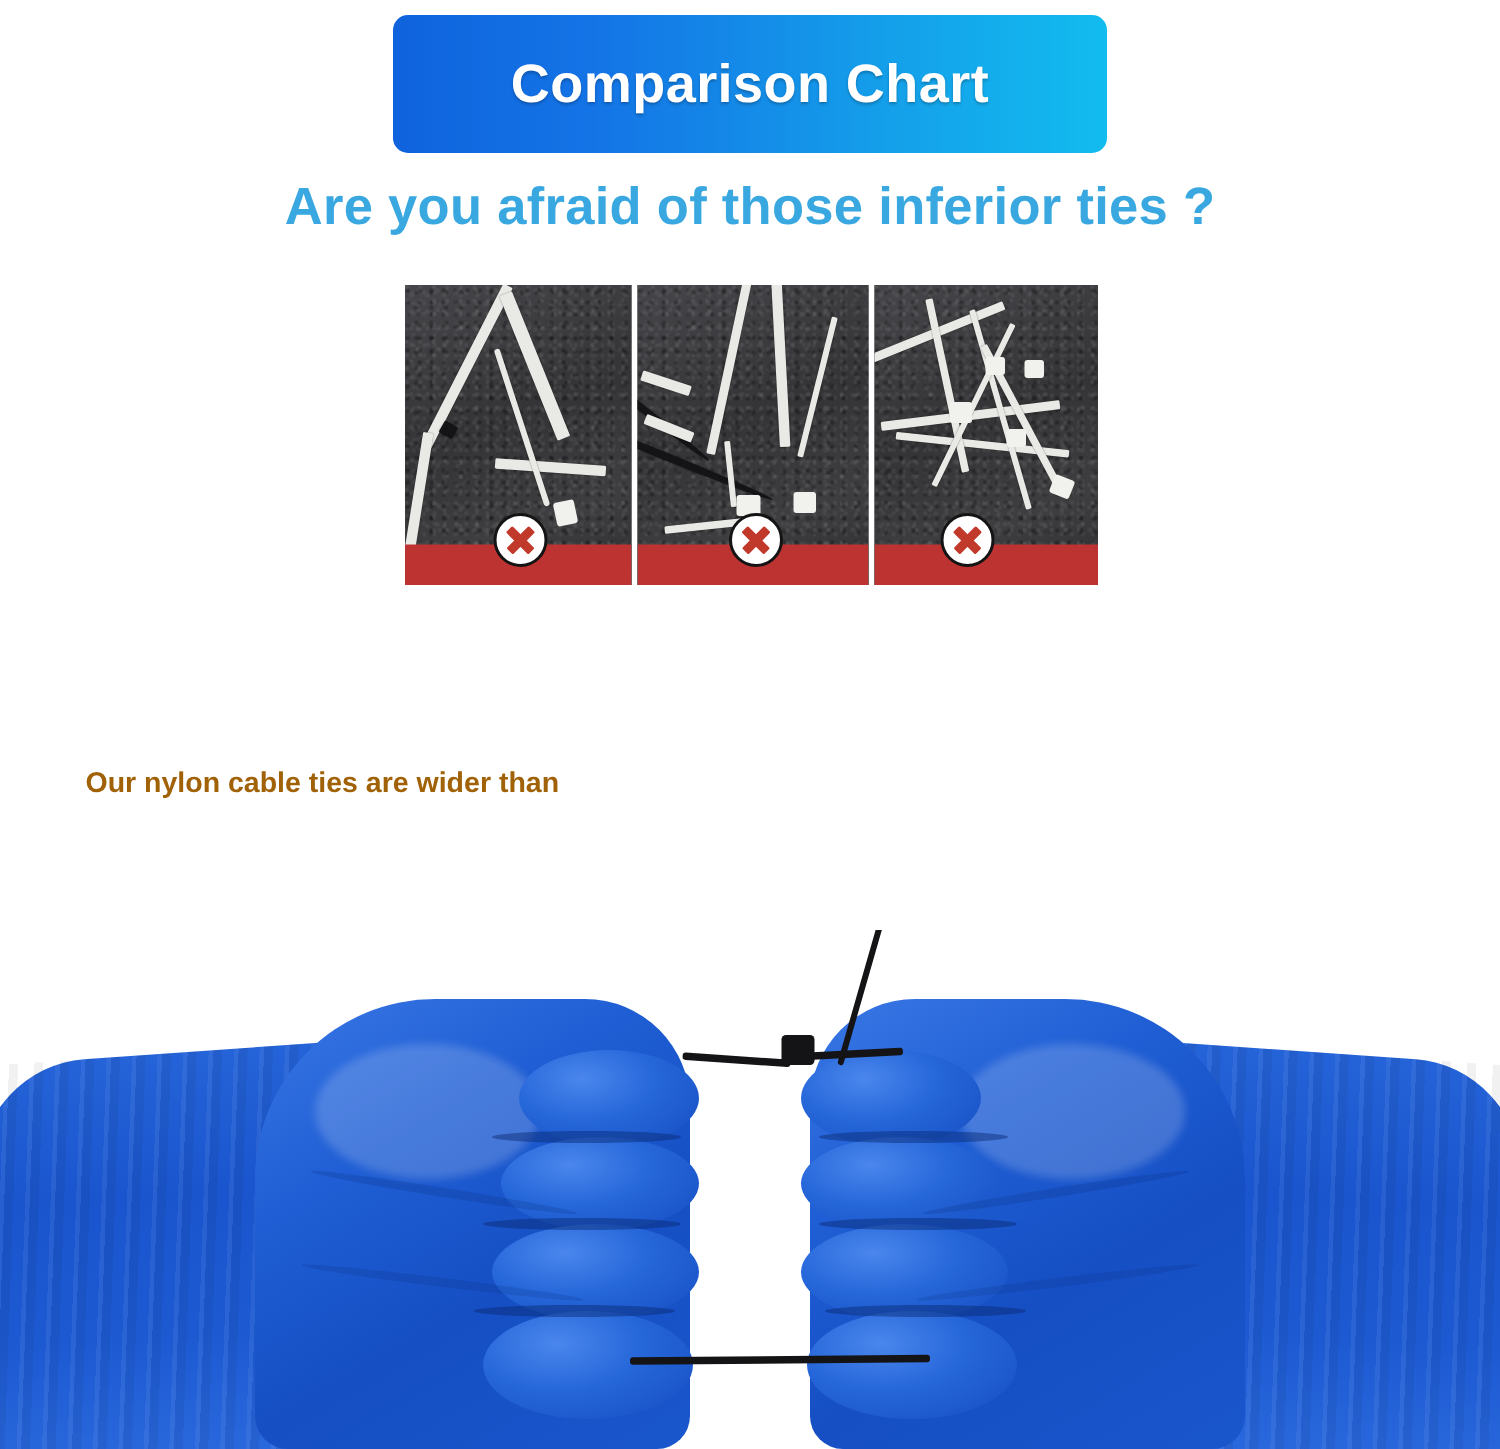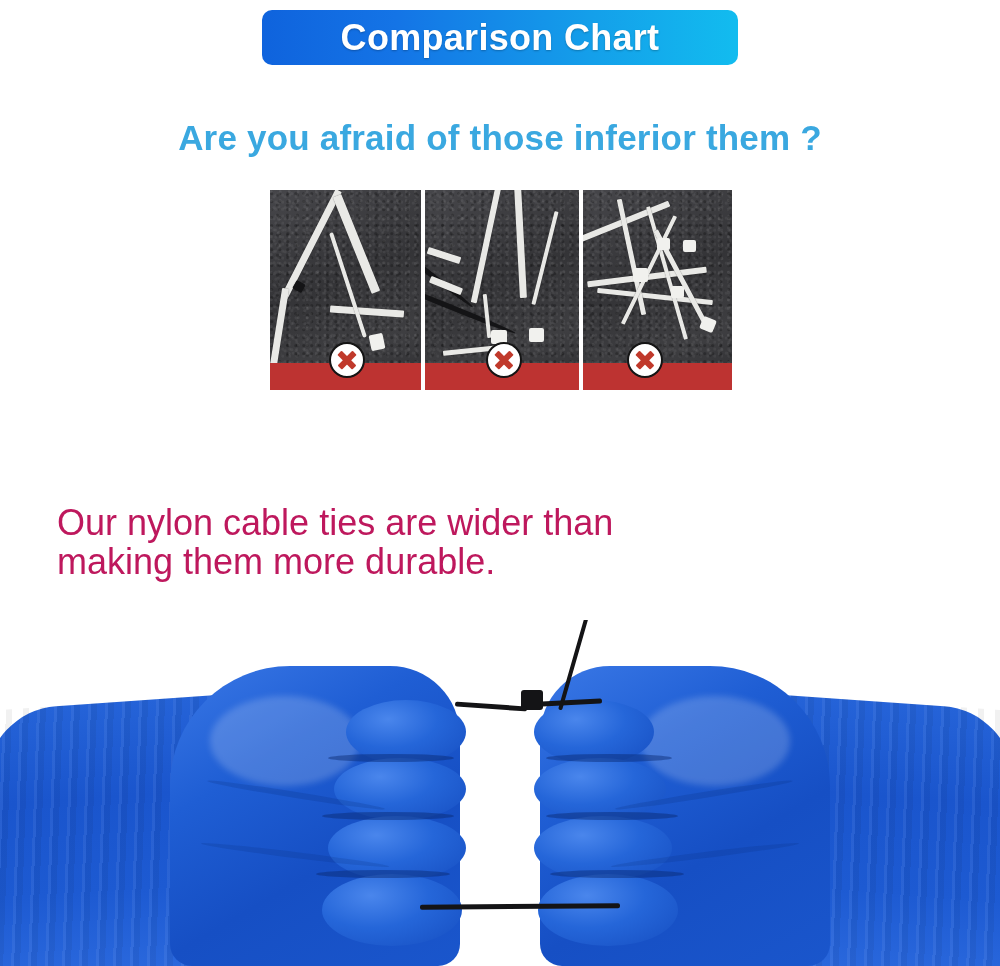--- a/index.html
+++ b/index.html
@@ -1,21 +1,21 @@
 <!DOCTYPE html>
 <html><head>
 <meta charset="utf-8">
 <style>
   html,body{margin:0;padding:0;background:#ffffff;}
   body{width:1000px;height:966px;position:relative;overflow:hidden;
        font-family:"Liberation Sans","DejaVu Sans",sans-serif;}
   .page{position:absolute;inset:0;background:#fff;}
 
   
-  .banner{position:absolute;left:262px;top:10px;width:476px;height:55px;
+  .banner{position:absolute;left:262px;top:10px;width:476px;height:92px;
           border-radius:10px;
           background:linear-gradient(90deg,#0f63dd 0%,#1474e6 28%,#14a0ea 70%,#12bcef 100%);
           display:flex;align-items:center;justify-content:center;}
   .banner-text{color:#ffffff;font-size:36px;font-weight:bold;letter-spacing:.3px;
                text-shadow:0 1px 2px rgba(0,0,0,.25);}
 
   
   .headline{position:absolute;left:0;top:118px;width:1000px;text-align:center;
             color:#3aa8e0;font-size:35px;font-weight:bold;letter-spacing:.2px;}
 
@@ -50,22 +50,22 @@
   .xbadge::before{transform:translate(-50%,-50%) rotate(45deg);}
   .xbadge::after{transform:translate(-50%,-50%) rotate(-45deg);}
 
   
   .brandline{position:absolute;left:0;top:428px;width:1000px;text-align:center;
              color:#3fb0e4;font-size:36px;font-weight:normal;letter-spacing:.4px;}
   .brandline .b1{font-weight:normal;}
   .brandline .gap{display:inline-block;width:16px;}
 
   
-  .para{position:absolute;left:57px;top:503px;width:520px;color:#be185d;
-        font-size:36px;font-weight:normal;line-height:39px;}
+  .para{position:absolute;left:57px;top:503px;width:520px;color:#a16207;
+        font-size:19px;font-weight:bold;line-height:39px;}
   .para div{white-space:nowrap;}
 
   
   .photo{position:absolute;left:0;top:620px;width:1000px;height:346px;
          background:#ffffff;overflow:hidden;}
 
   .skinL{position:absolute;left:-10px;bottom:0px;width:70px;height:120px;
          background:#d9b191;border-radius:40% 30% 10% 10%;}
   .skinR{position:absolute;right:-6px;bottom:0px;width:60px;height:110px;
          background:#dcb595;border-radius:30% 40% 10% 10%;}
@@ -96,21 +96,21 @@
 </style>
 </head>
 <body>
 
 <div class="page">
 
   <div class="banner">
     <span class="banner-text">Comparison Chart</span>
   </div>
 
-  <div class="headline">Are you afraid of those inferior them ?</div>
+  <div class="headline">Are you afraid of those inferior ties ?</div>
 
   <div class="strip">
 
     <div class="panel p1">
       <div class="grain"></div>
       <div class="wrap">
         <div class="tie" style="left:38px;top:-6px;width:7px;height:120px;transform:rotate(27deg);"></div>
         <div class="tie" style="left:82px;top:2px;width:9px;height:104px;transform:rotate(-22deg);"></div>
         <div class="tie" style="left:6px;top:98px;width:7px;height:78px;transform:rotate(9deg);"></div>
         <div class="tie" style="left:60px;top:118px;width:74px;height:7px;transform:rotate(4deg);"></div>
@@ -158,21 +158,20 @@
         <div class="tiehead" style="left:118px;top:128px;width:14px;height:13px;transform:rotate(22deg);"></div>
       </div>
       <div class="redband"></div>
       <div class="xbadge" style="left:44px;top:152px;"></div>
     </div>
   </div>
 
 
   <div class="para">
     <div>Our nylon cable ties are wider than</div>
-    <div>making them more durable.</div>
   </div>
 
   <div class="photo">
 
     <div class="skinL"></div>
     <div class="skinR"></div>
 
     <div class="cuff cuffL"></div>
     <div class="cuff cuffR"></div>
 

